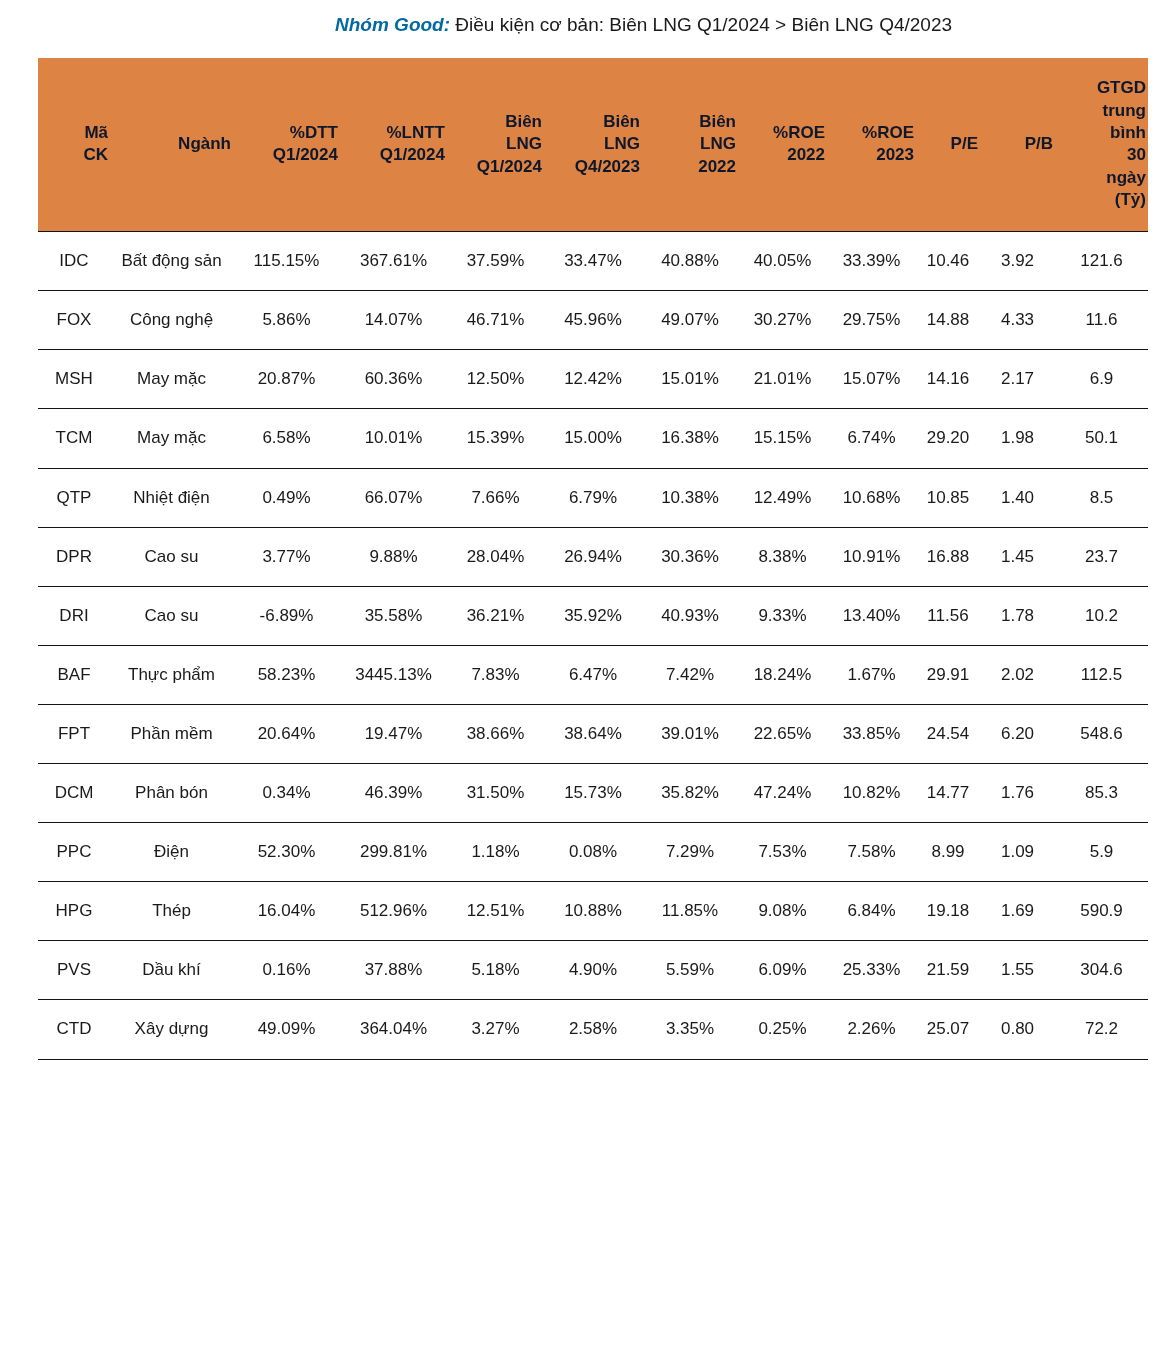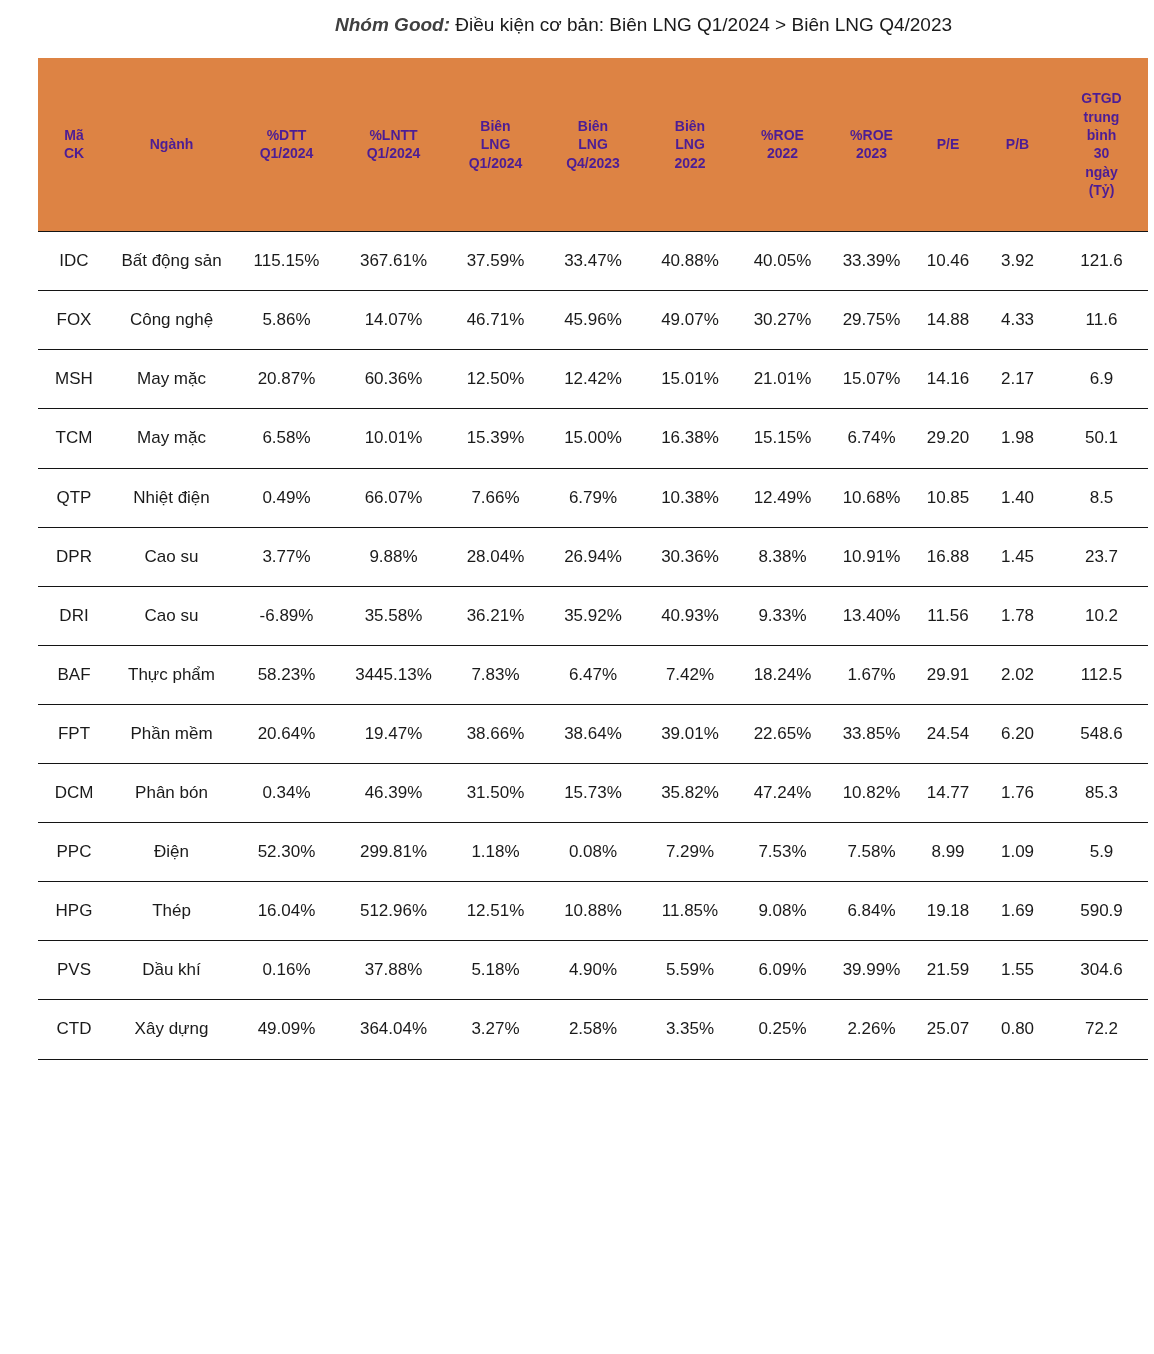--- a/index.html
+++ b/index.html
@@ -11,40 +11,40 @@
   }
   .page { width: 1154px; height: 1354px; overflow: hidden; }
   .title {
     padding-top: 13px;
     margin-left: 335px;
     font-size: 19px;
     line-height: 1.3;
     white-space: nowrap;
   }
   .title .group {
-    color: #404040;
+    color: #0369a1;
     font-weight: bold;
     font-style: italic;
   }
   table.stock-table {
     border-collapse: collapse;
     table-layout: fixed;
     width: 1110px;
     margin: 20px 0 0 38px;
   }
   thead th {
     background: #DD8344;
-    color: #4c1d95;
+    color: #0f172a;
     font-weight: bold;
-    font-size: 14px;
+    font-size: 17px;
     line-height: 1.32;
     white-space: pre-line;
     height: 174px;
     vertical-align: middle;
-    text-align: center;
+    text-align: right;
     padding: 0 2px;
     border-bottom: 1.5px solid #141414;
   }
   tbody td {
     font-size: 17px;
     line-height: 1.3;
     text-align: center;
     vertical-align: middle;
     padding: 18px 5px;
     border-bottom: 1.5px solid #141414;
@@ -276,21 +276,21 @@
         </tr>
         <tr>
           <td class="c0">PVS</td>
           <td class="c1">Dầu khí</td>
           <td class="c2">0.16%</td>
           <td class="c3">37.88%</td>
           <td class="c4">5.18%</td>
           <td class="c5">4.90%</td>
           <td class="c6">5.59%</td>
           <td class="c7">6.09%</td>
-          <td class="c8">39.99%</td>
+          <td class="c8">25.33%</td>
           <td class="c9">21.59</td>
           <td class="c10">1.55</td>
           <td class="c11">304.6</td>
         </tr>
         <tr>
           <td class="c0">CTD</td>
           <td class="c1">Xây dựng</td>
           <td class="c2">49.09%</td>
           <td class="c3">364.04%</td>
           <td class="c4">3.27%</td>

